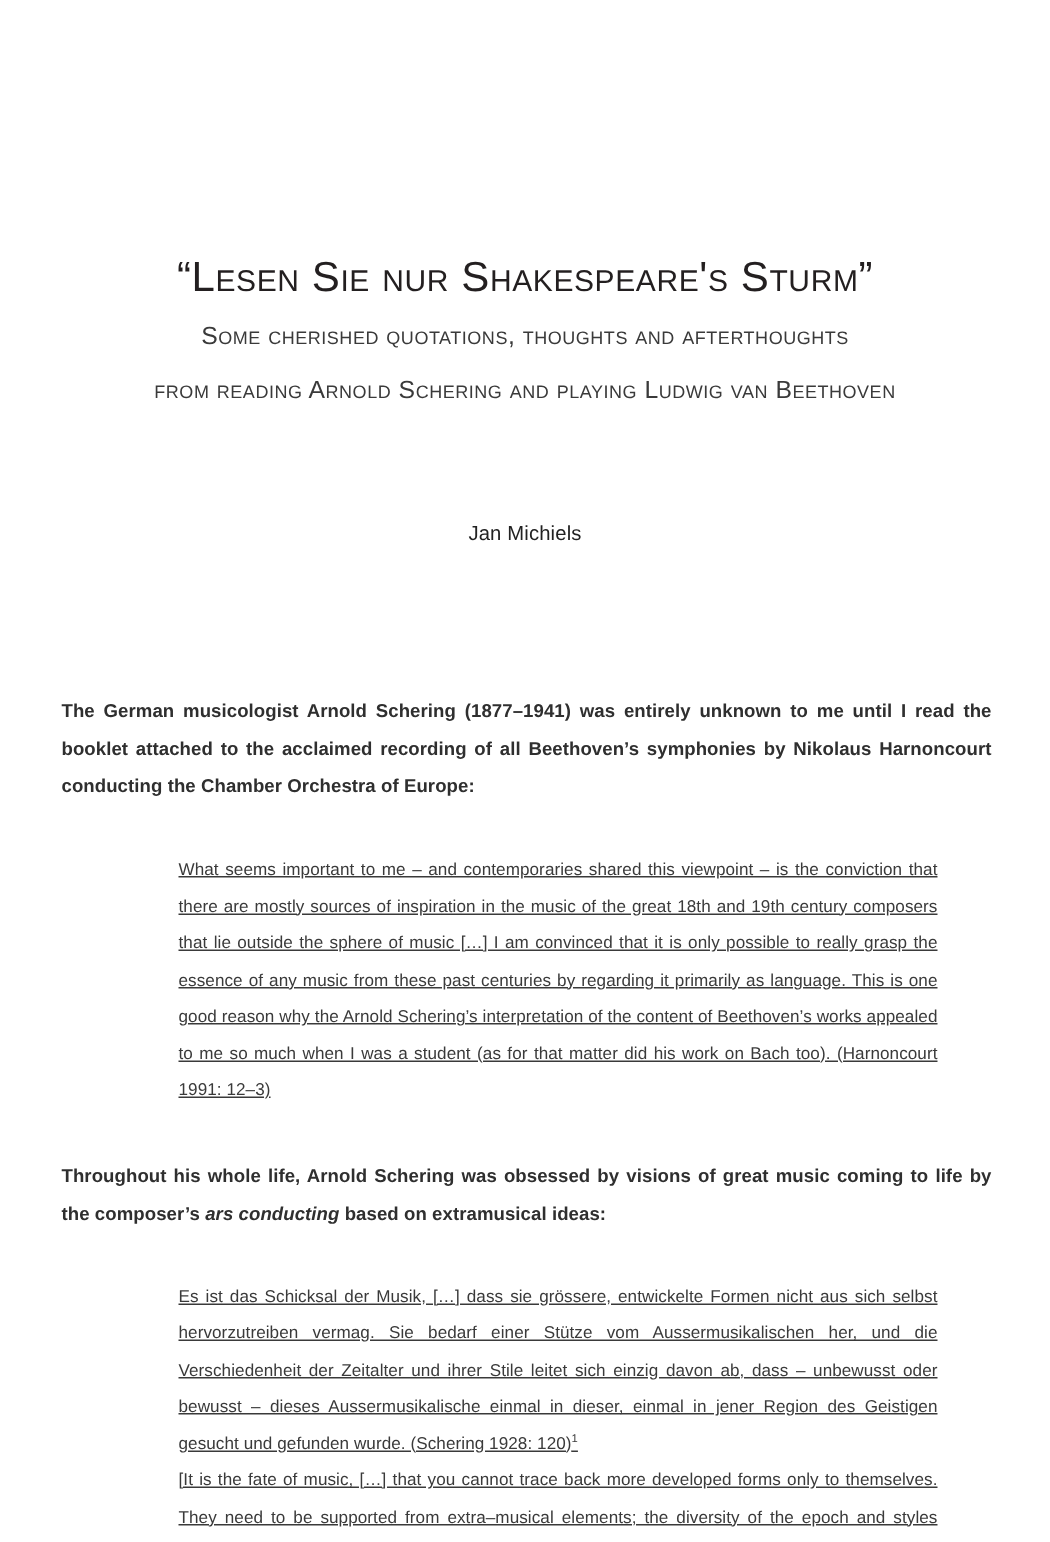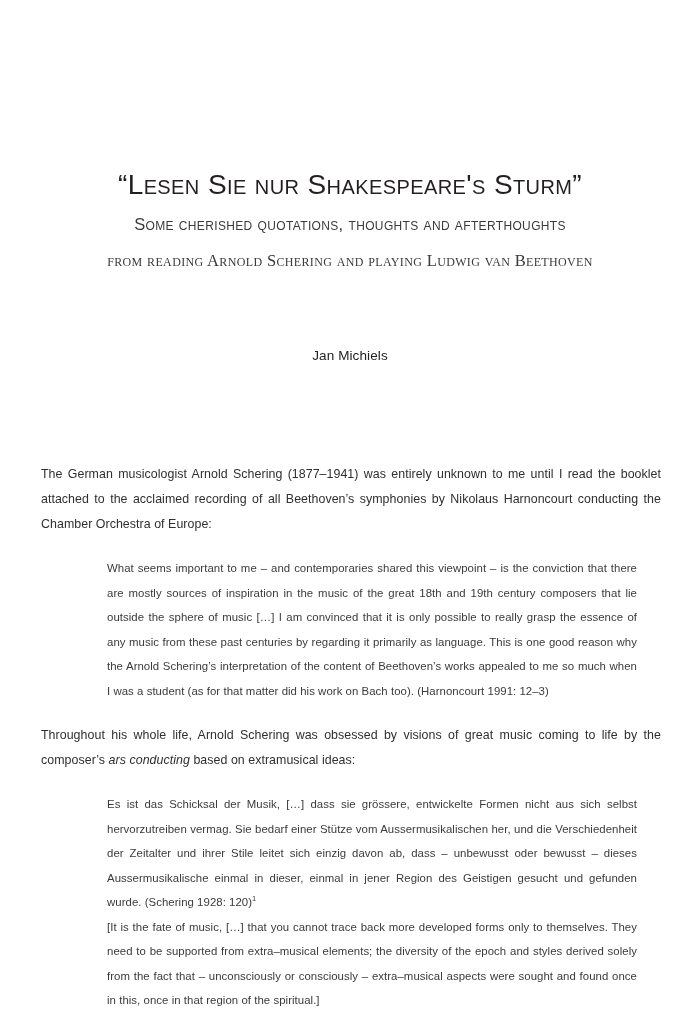--- a/index.html
+++ b/index.html
@@ -57,21 +57,20 @@
 
   .subtitle-2 {
     font-size: 16.5px;
     font-weight: 400;
     font-variant: small-caps;
     letter-spacing: 0.35px;
     color: #3a3a3a;
     margin: 13px 0 0 0;
     line-height: 1.2;
     white-space: nowrap;
-    font-family: Liberation Serif, serif;
   }
 
   
   .author {
     position: absolute;
     left: 41px;
     top: 348px;
     width: 618px;
     text-align: center;
     font-size: 13.5px;
@@ -88,30 +87,32 @@
     width: 620px;
   }
 
   p.body-par {
     margin: 0;
     font-size: 12.4px;
     line-height: 25px;
     text-align: justify;
     color: #2f2f2f;
     letter-spacing: 0.05px;
+    font-weight: bold;
   }
 
   blockquote.quote {
-    margin: 0;
+    margin: 12px;
     padding: 0 24px 0 66px;
     font-size: 11.4px;
     line-height: 24.5px;
     text-align: justify;
     color: #3a3a3a;
     letter-spacing: 0.05px;
+    text-decoration: underline;
   }
 
   blockquote.quote p {
     margin: 0;
   }
 
   .quote-gap-top { height: 19px; }
   .quote-gap-bot { height: 20px; }
 
   i, .ital { font-style: italic; }

